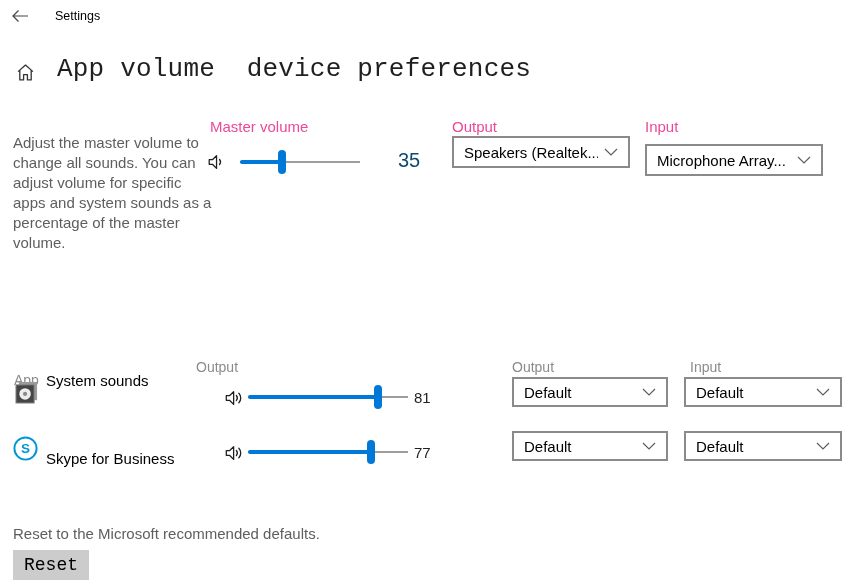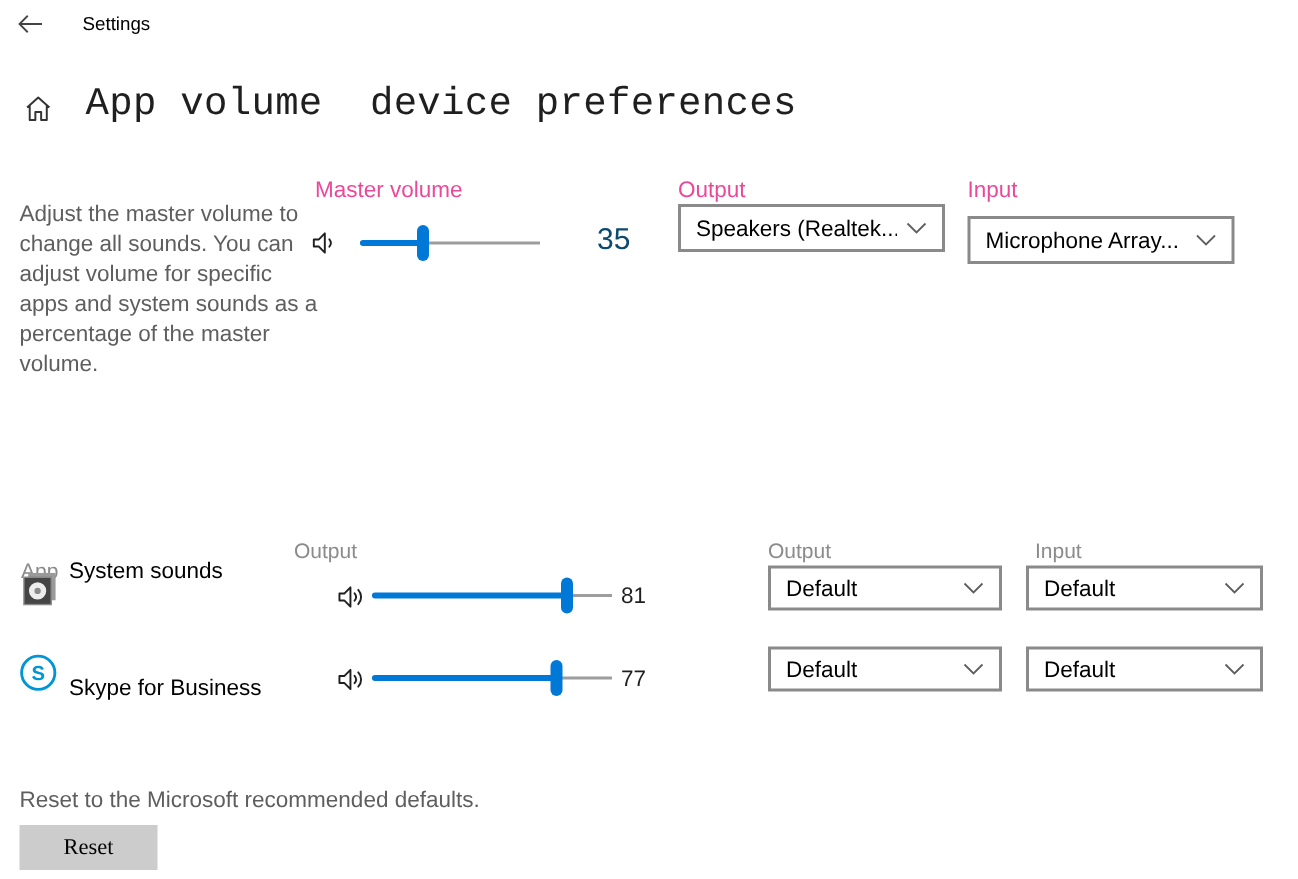--- a/index.html
+++ b/index.html
@@ -41,22 +41,22 @@
   .slider .fill{position:absolute;left:0;top:10px;height:4px;background:#0078d7;border-radius:2px;}
   .slider .thumb{position:absolute;top:0;width:8px;height:24px;border-radius:4px;background:#0078d7;}
 
   .value-lg{font-size:20px;color:#0c4a6e;}
   .value-sm{font-size:15px;color:#1f1f1f;}
   .app-label{font-size:15px;color:#000;}
 
   
   .reset-desc{left:13px;top:525px;font-size:15px;color:#5e5e5e;}
   .reset-btn{
-    left:13px;top:550px;width:92px;height:30px;background:#cccccc;border:none;
-    font-family:Liberation Serif, serif;font-size:15px;color:#000;
+    left:13px;top:550px;width:76px;height:30px;background:#cccccc;border:none;
+    font-family:Liberation Mono, monospace;font-size:18px;color:#000;
     display:flex;align-items:center;justify-content:center;cursor:pointer;
   }
 </style>
 </head>
 <body>
 
 <div class="abs back-btn">
   <svg width="18" height="14" viewBox="0 0 18 14">
     <path d="M17 7 H2 M7.5 1.5 L2 7 L7.5 12.5" fill="none" stroke="#444" stroke-width="1.2"></path>
   </svg>

